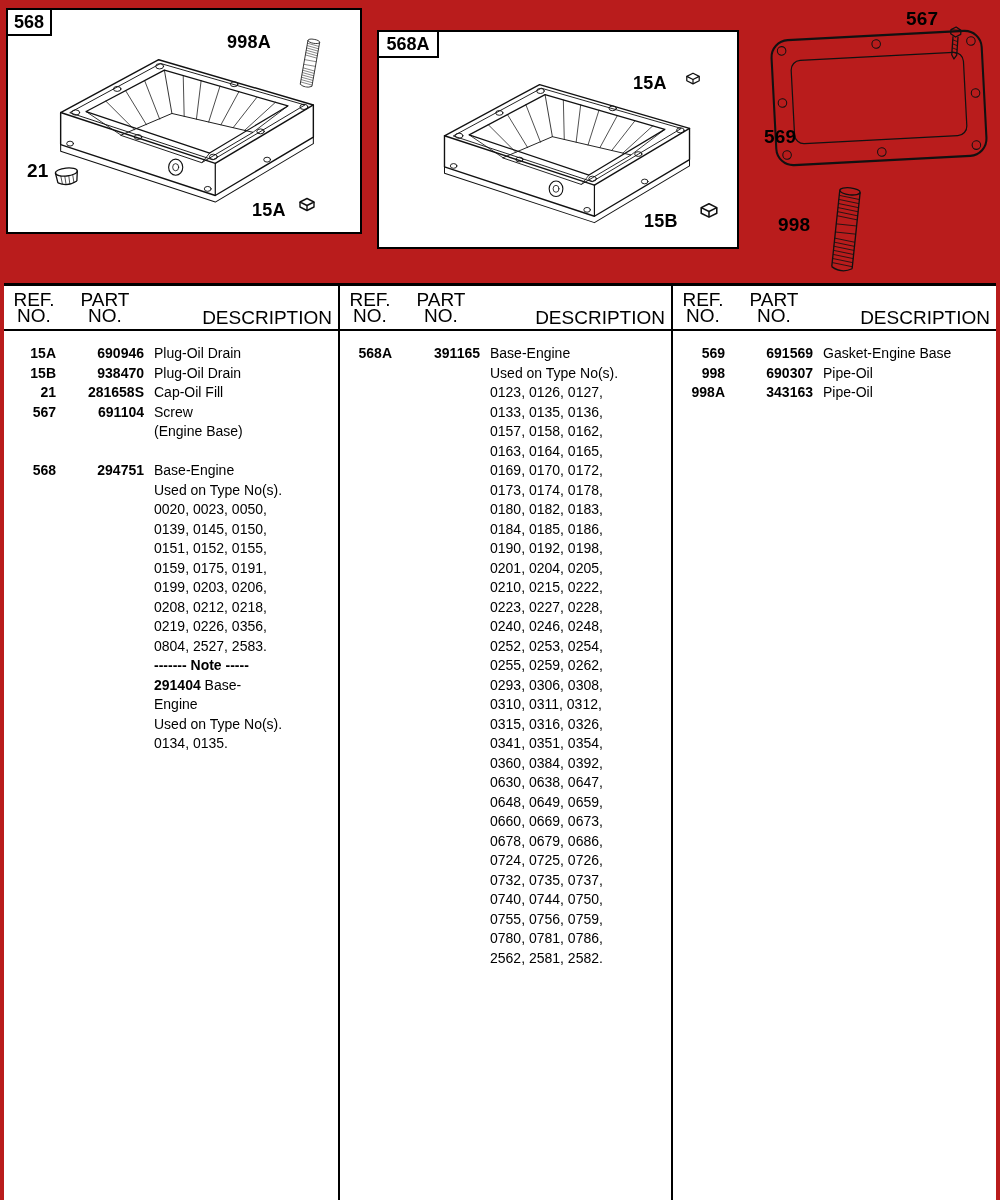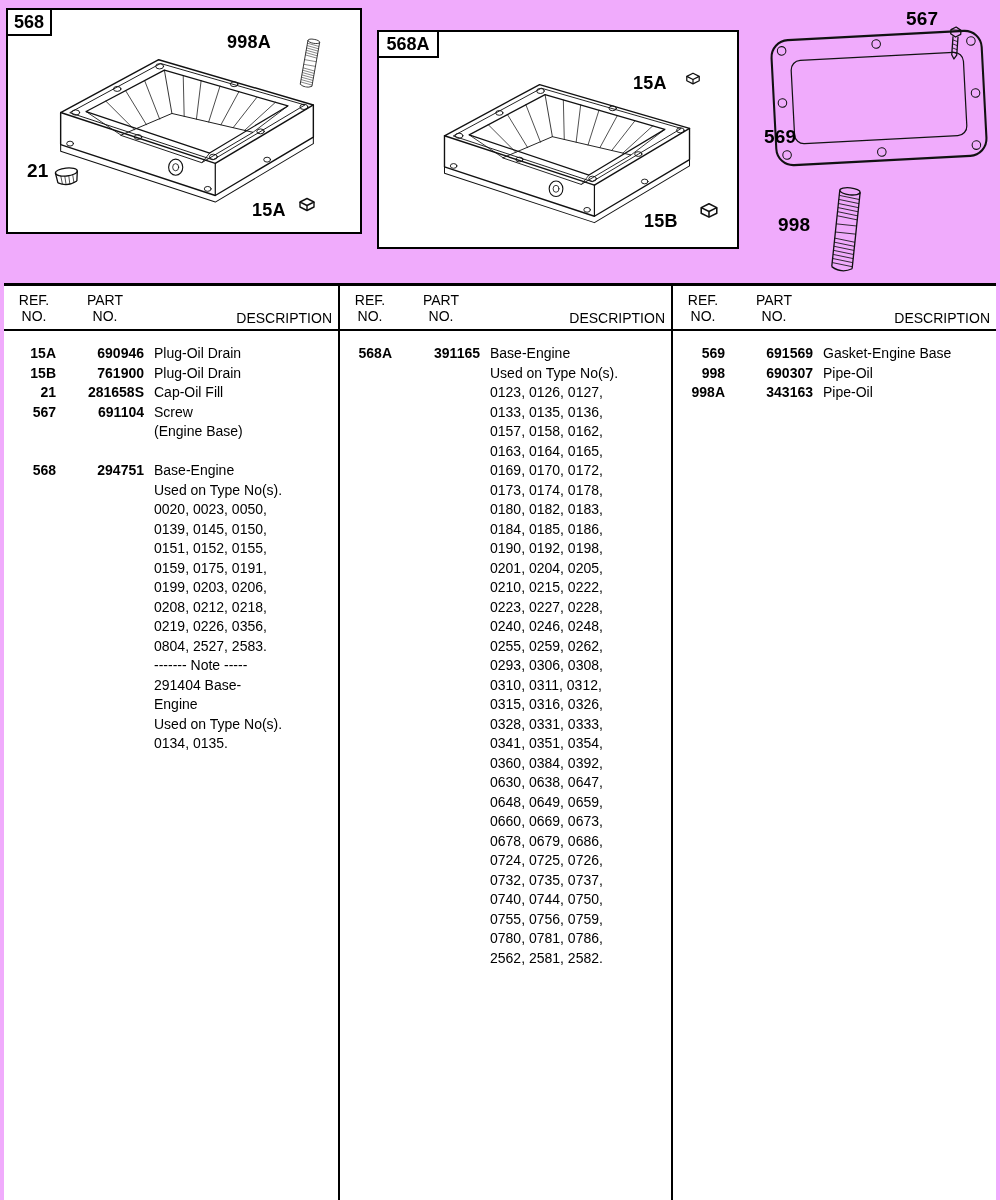--- a/index.html
+++ b/index.html
@@ -1,35 +1,35 @@
 <!DOCTYPE html>
 <html><head>
 <meta charset="utf-8">
 <style>
   *{box-sizing:border-box;margin:0;padding:0}
   html,body{width:1000px;height:1200px;background:#fff}
   body{font-family:"Liberation Sans","DejaVu Sans",sans-serif;color:#000;position:relative}
-  .page{position:absolute;inset:0;background:#f0abfc;overflow:hidden}
+  .page{position:absolute;inset:0;background:#b91c1c;overflow:hidden}
   .panel{position:absolute;border:2px solid #000;background:#fff}
   .tag{position:absolute;border:2px solid #000;background:#fff;display:flex;align-items:center;justify-content:center;font-weight:700;font-size:18px;z-index:3}
   .callout{position:absolute;font-weight:700;font-size:18px;letter-spacing:.2px;z-index:3}
   .icon-svg{position:absolute;z-index:2}
   .pan-svg{position:absolute;z-index:1}
   
   .ptable{position:absolute;left:4px;right:4px;top:283px;bottom:0;border-top:3px solid #000;display:grid;grid-template-columns:334px 333px 1fr;background:#fff}
   .tcol{border-left:2px solid #000;min-width:0}
   .tcol.first{border-left:none}
-  .thead{height:45px;border-bottom:2px solid #000;display:grid;grid-template-columns:44px 78px 1fr;column-gap:10px;padding:6px 6px 3px 8px;font-size:14px;line-height:16px}
+  .thead{height:45px;border-bottom:2px solid #000;display:grid;grid-template-columns:44px 78px 1fr;column-gap:10px;padding:6px 6px 3px 8px;font-size:19px;line-height:16px}
   .h-ref,.h-part{text-align:center}
   .h-desc{align-self:end;text-align:right;padding-bottom:0}
   .tbody{padding:13px 4px 0 8px;font-size:14px;line-height:19.5px}
   .trow{display:grid;grid-template-columns:44px 78px 1fr;column-gap:10px;white-space:nowrap}
   .c-ref,.c-part{text-align:right;font-weight:700}
   .c-desc{overflow:hidden}
-  .bold{font-weight:400}
+  .bold{font-weight:700}
   .row-gap{height:19.5px}
 </style>
 </head>
 <body>
 
 <div class="page">
 
   <svg width="0" height="0" style="position:absolute">
     <defs>
       <g id="pan" fill="none" stroke="#111" stroke-width="1.5" stroke-linejoin="round" stroke-linecap="round">
@@ -177,21 +177,21 @@
         <div class="h-desc">DESCRIPTION</div>
       </div>
       <div class="tbody">
           <div class="trow">
             <span class="c-ref">15A</span>
             <span class="c-part">690946</span>
             <span class="c-desc"><span>Plug-Oil Drain</span></span>
           </div>
           <div class="trow">
             <span class="c-ref">15B</span>
-            <span class="c-part">761900</span>
+            <span class="c-part">938470</span>
             <span class="c-desc"><span>Plug-Oil Drain</span></span>
           </div>
           <div class="trow">
             <span class="c-ref">21</span>
             <span class="c-part">281658S</span>
             <span class="c-desc"><span>Cap-Oil Fill</span></span>
           </div>
           <div class="trow">
             <span class="c-ref">567</span>
             <span class="c-part">691104</span>
@@ -364,41 +364,41 @@
             <span class="c-desc"><span>0223, 0227, 0228,</span></span>
           </div>
           <div class="trow">
             <span class="c-ref"></span>
             <span class="c-part"></span>
             <span class="c-desc"><span>0240, 0246, 0248,</span></span>
           </div>
           <div class="trow">
             <span class="c-ref"></span>
             <span class="c-part"></span>
+            <span class="c-desc"><span>0252, 0253, 0254,</span></span>
+          </div>
+          <div class="trow">
+            <span class="c-ref"></span>
+            <span class="c-part"></span>
             <span class="c-desc"><span>0255, 0259, 0262,</span></span>
           </div>
           <div class="trow">
             <span class="c-ref"></span>
             <span class="c-part"></span>
             <span class="c-desc"><span>0293, 0306, 0308,</span></span>
           </div>
           <div class="trow">
             <span class="c-ref"></span>
             <span class="c-part"></span>
             <span class="c-desc"><span>0310, 0311, 0312,</span></span>
           </div>
           <div class="trow">
             <span class="c-ref"></span>
             <span class="c-part"></span>
             <span class="c-desc"><span>0315, 0316, 0326,</span></span>
-          </div>
-          <div class="trow">
-            <span class="c-ref"></span>
-            <span class="c-part"></span>
-            <span class="c-desc"><span>0328, 0331, 0333,</span></span>
           </div>
           <div class="trow">
             <span class="c-ref"></span>
             <span class="c-part"></span>
             <span class="c-desc"><span>0341, 0351, 0354,</span></span>
           </div>
           <div class="trow">
             <span class="c-ref"></span>
             <span class="c-part"></span>
             <span class="c-desc"><span>0360, 0384, 0392,</span></span>

